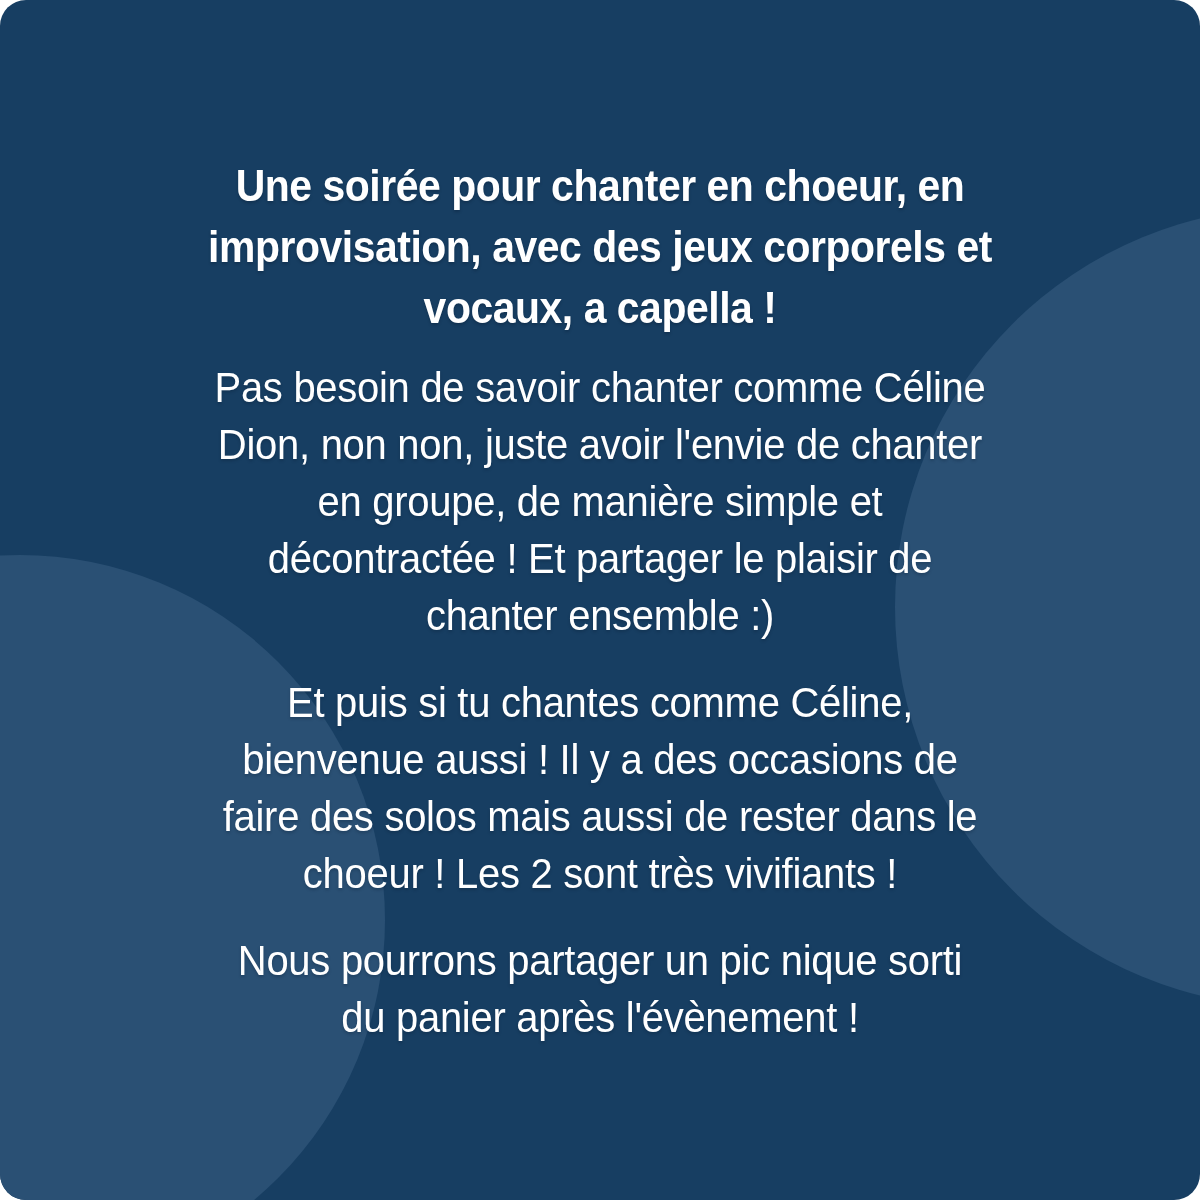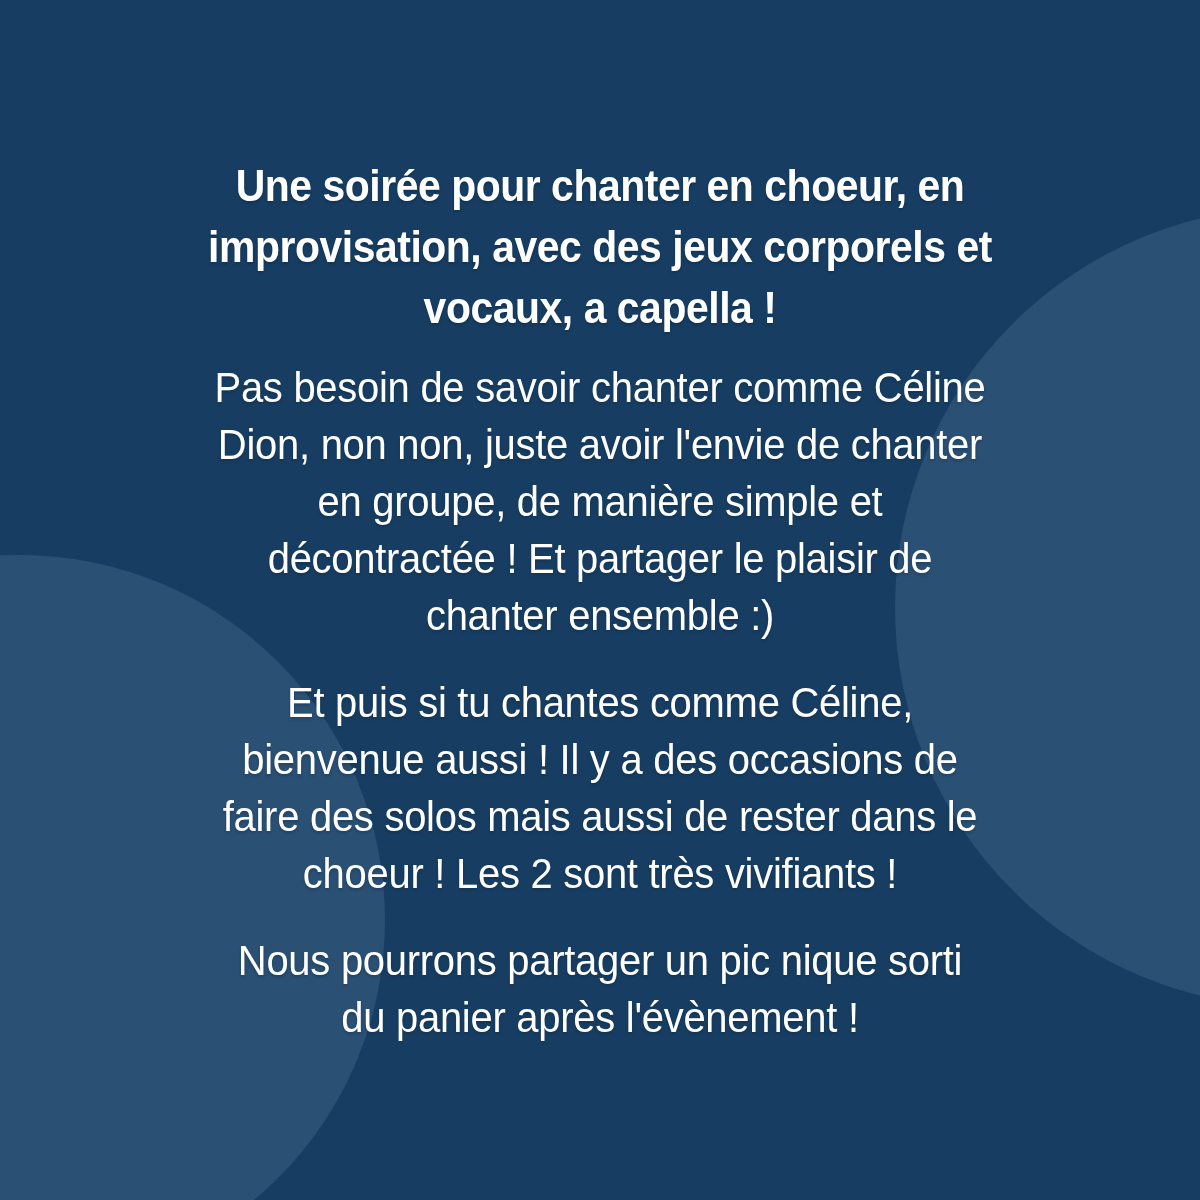--- a/index.html
+++ b/index.html
@@ -9,20 +9,21 @@
     height: 1200px;
     overflow: hidden;
   }
   .canvas {
     position: relative;
     width: 1200px;
     height: 1200px;
     background: var(--bg-base, #173E62);
     font-family: "Liberation Sans", "DejaVu Sans", sans-serif;
     overflow: hidden;
+    border-radius: 26px;
   }
   .blob {
     position: absolute;
     border-radius: 50%;
     background: var(--bg-blob, #2A5074);
   }
   .blob-right {
     left: 895px;
     top: 207px;
     width: 800px;

